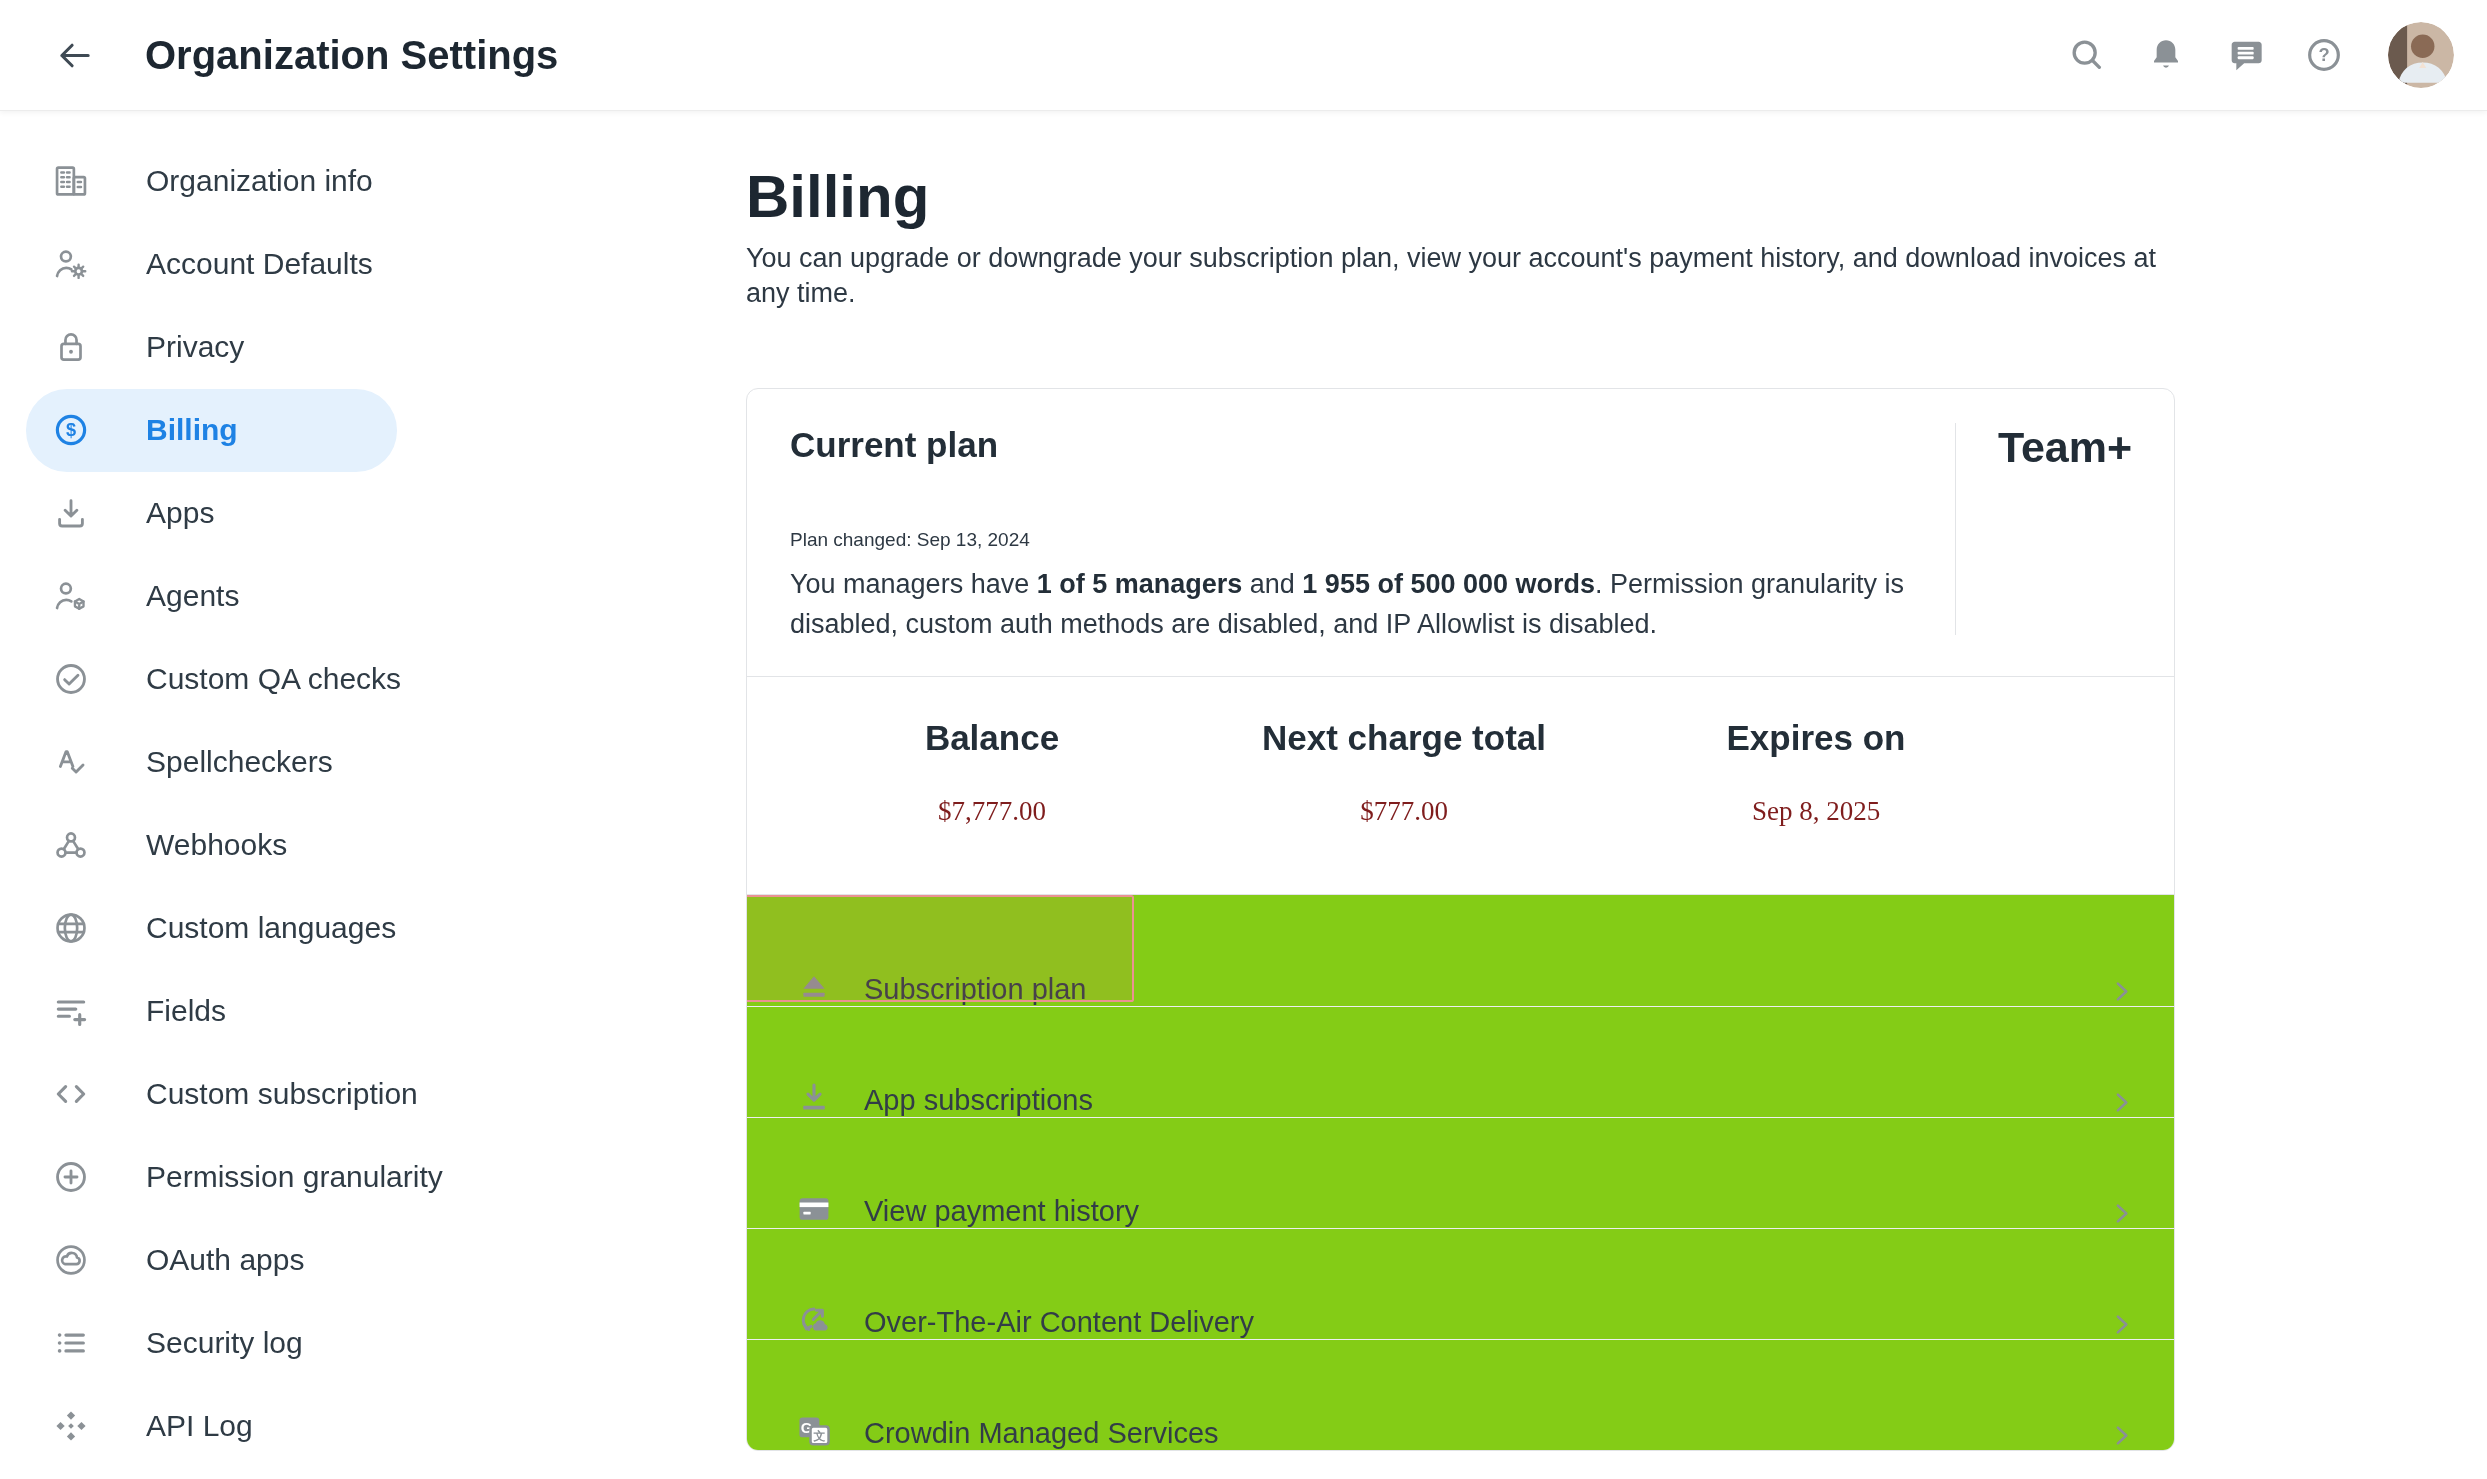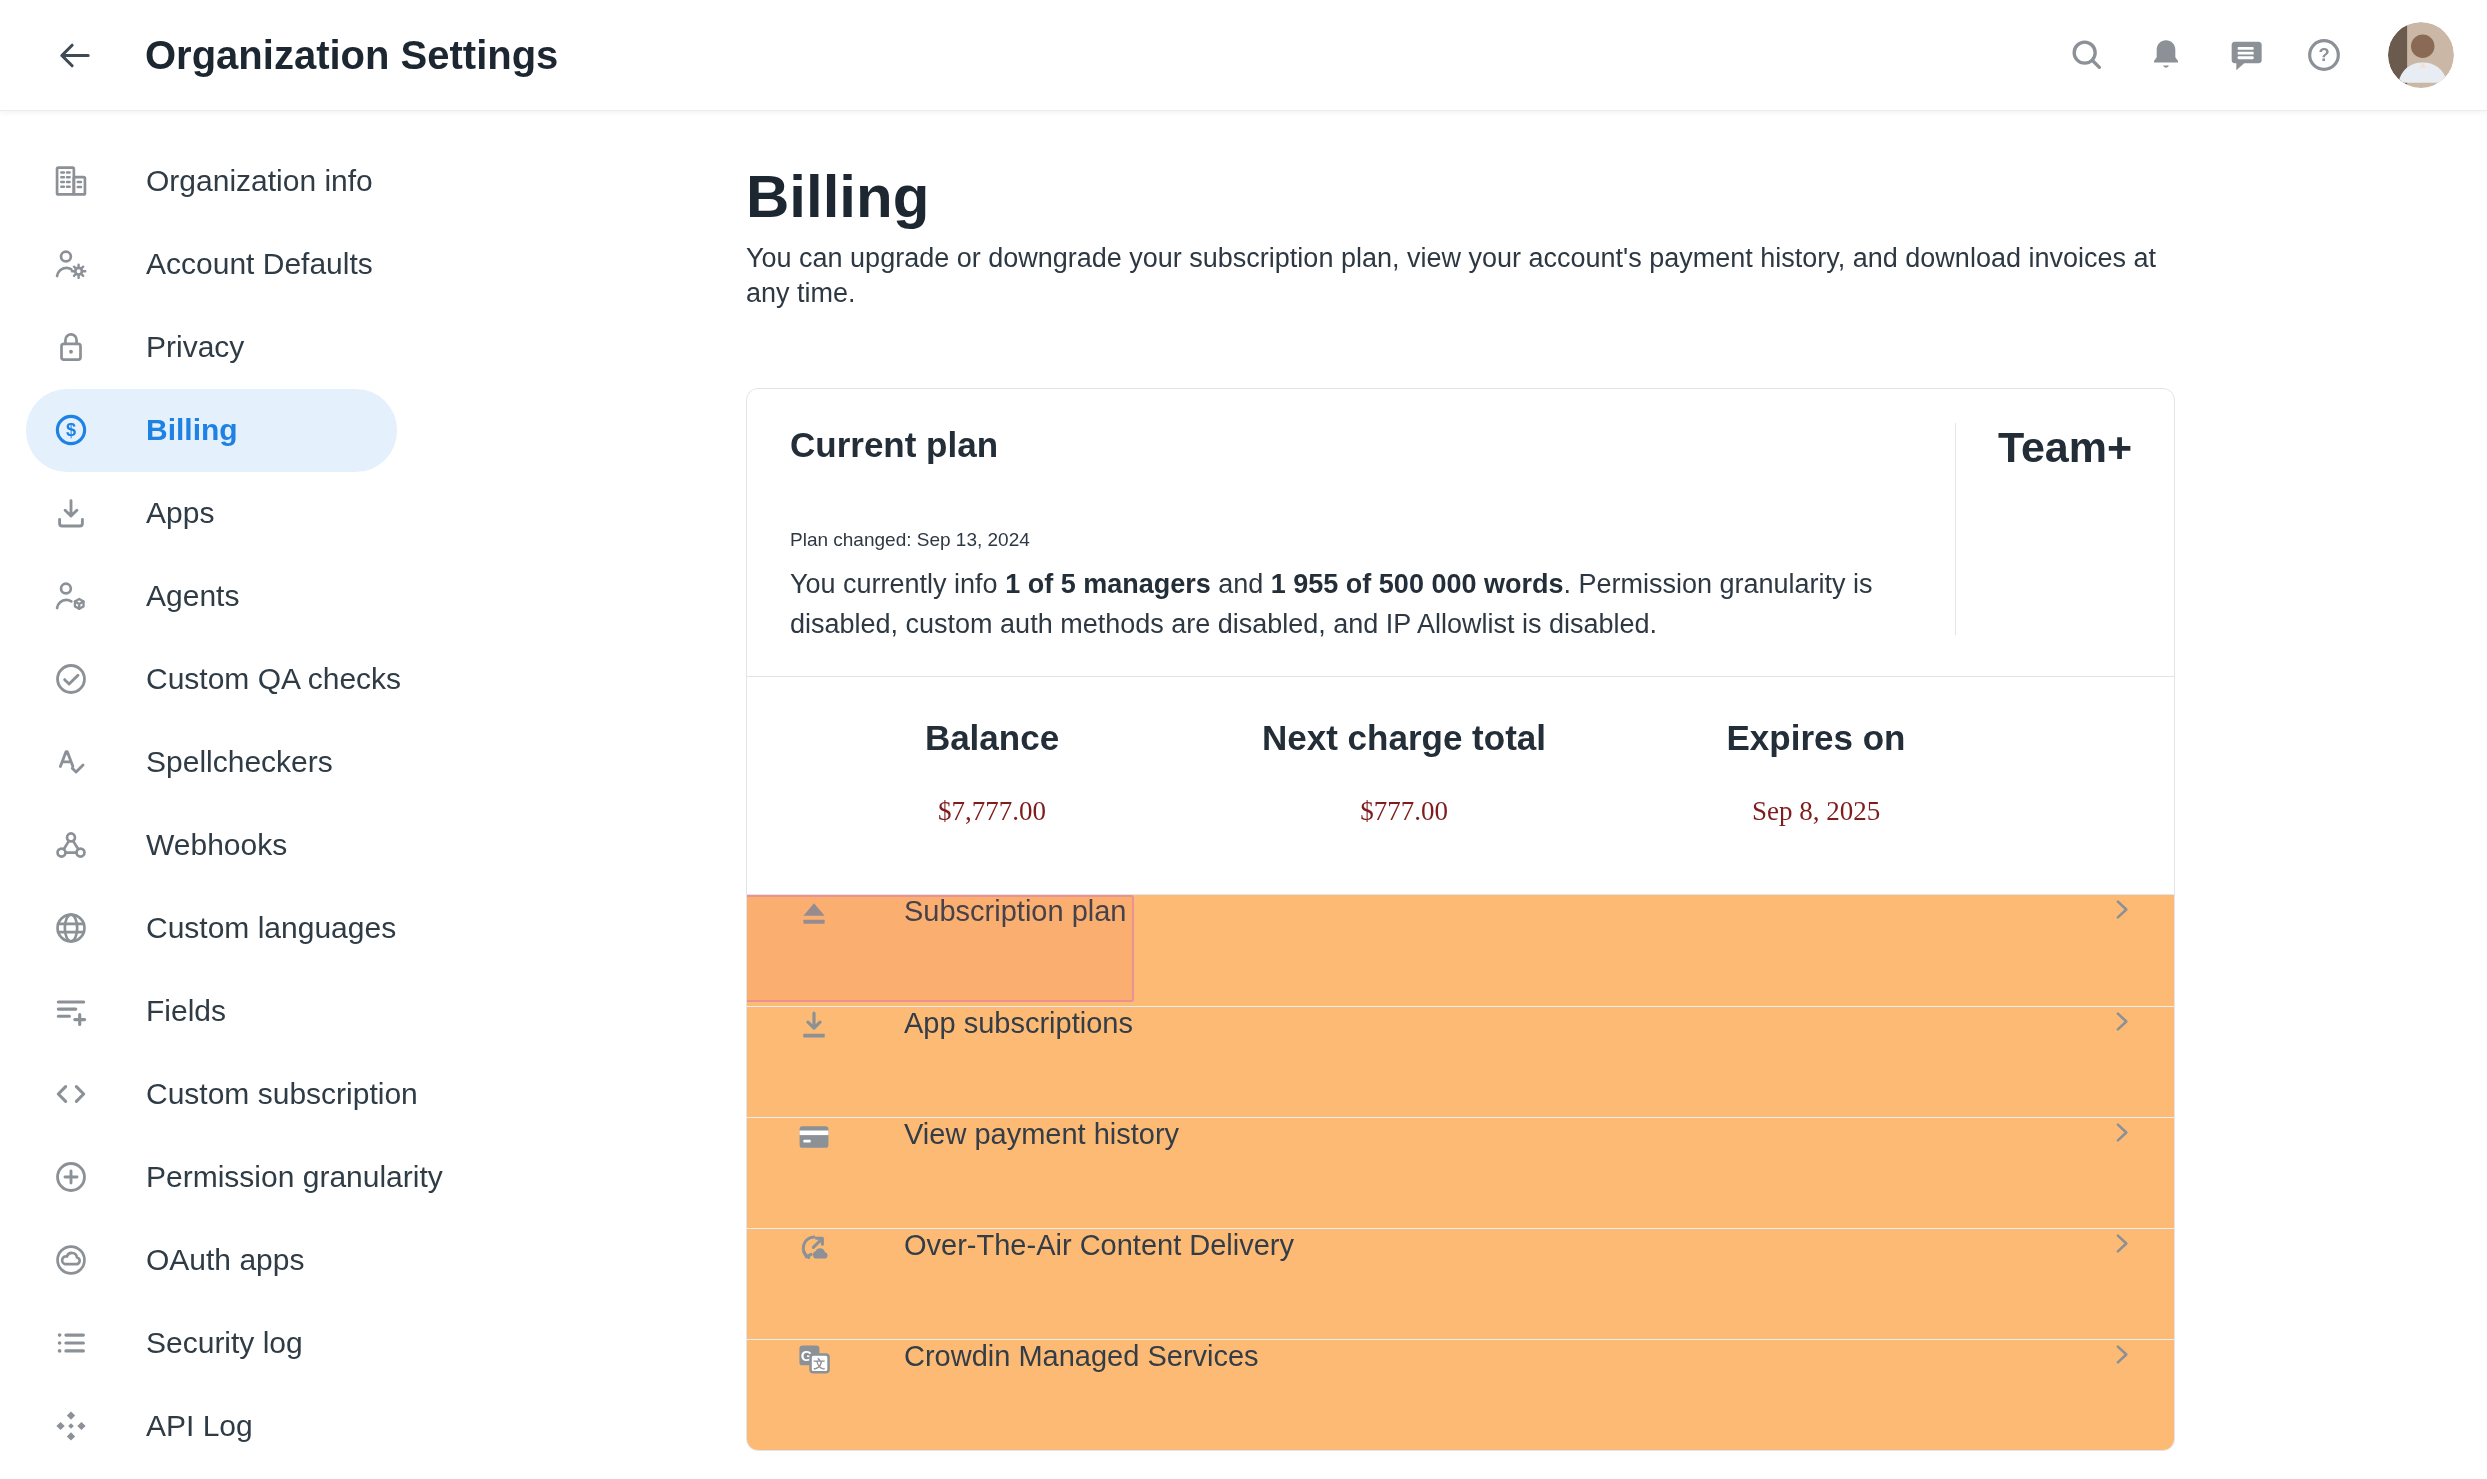--- a/index.html
+++ b/index.html
@@ -46,22 +46,22 @@
   .plan-right{width:219px;flex:none;margin:34px 0 41px;border-left:0.9px solid #e2e4e7;
     display:flex;justify-content:center;}
   .plan-name{font-size:43px;font-weight:700;color:#222d37;}
 
   .stats{display:flex;height:218px;border-top:0.9px solid #e2e4e7;padding:41px 152px 0 39px;}
   .stat{flex:1;display:flex;flex-direction:column;align-items:center;gap:38px;}
   .stat-label{font-size:35px;font-weight:700;color:#232e38;}
   .stat-value{font-size:27px;color:#7f1d1d;font-family:Liberation Serif, serif;}
 
   .menu{list-style:none;margin:0;padding:0;border-top:0.9px solid #e2e4e7;}
-  .menu-item{height:111px;display:flex;align-items:flex-start;padding:0 38px 0 48px;
-    position:relative;cursor:pointer;background:#fdba74;gap:40px;}
+  .menu-item{height:111px;display:flex;align-items:flex-end;padding:0 38px 0 48px;
+    position:relative;cursor:pointer;background:#84cc16;}
   .menu-item + .menu-item{border-top:1.7px solid #edeef0;}
   .mi-icon{width:38px;height:38px;flex:none;}
   .mi-label{margin-left:31px;font-size:29px;font-weight:500;color:#323d47;flex:1;white-space:nowrap;}
   .chevron{width:29px;height:29px;flex:none;}
 
   .annotation{position:absolute;left:-2.6px;top:0;width:390px;height:107px;border:2.6px solid #ea9292;
     background:rgba(233,96,96,.12);border-radius:2.6px;pointer-events:none;z-index:3;}
 </style>
 </head>
 <body>
@@ -309,21 +309,21 @@
 <main class="main">
   <h1 class="page-title">Billing</h1>
   <p class="page-desc">You can upgrade or downgrade your subscription plan, view your account's payment history, and download invoices at any time.</p>
 
   <section class="card">
 
     <div class="plan-section">
       <div class="plan-left">
         <h2 class="plan-heading">Current plan</h2>
         <p class="plan-changed">Plan changed: Sep 13, 2024</p>
-        <p class="plan-usage"><span>You currently info </span><b>1 of 5 managers</b><span> and </span><b>1 955 of 500 000 words</b><span>. Permission granularity is disabled, custom auth methods are disabled, and IP Allowlist is disabled.</span></p>
+        <p class="plan-usage"><span>You managers have </span><b>1 of 5 managers</b><span> and </span><b>1 955 of 500 000 words</b><span>. Permission granularity is disabled, custom auth methods are disabled, and IP Allowlist is disabled.</span></p>
       </div>
       <div class="plan-right">
         <span class="plan-name">Team+</span>
       </div>
     </div>
 
     <div class="stats">
       <div class="stat">
         <span class="stat-label">Balance</span>
         <span class="stat-value">$7,777.00</span>

